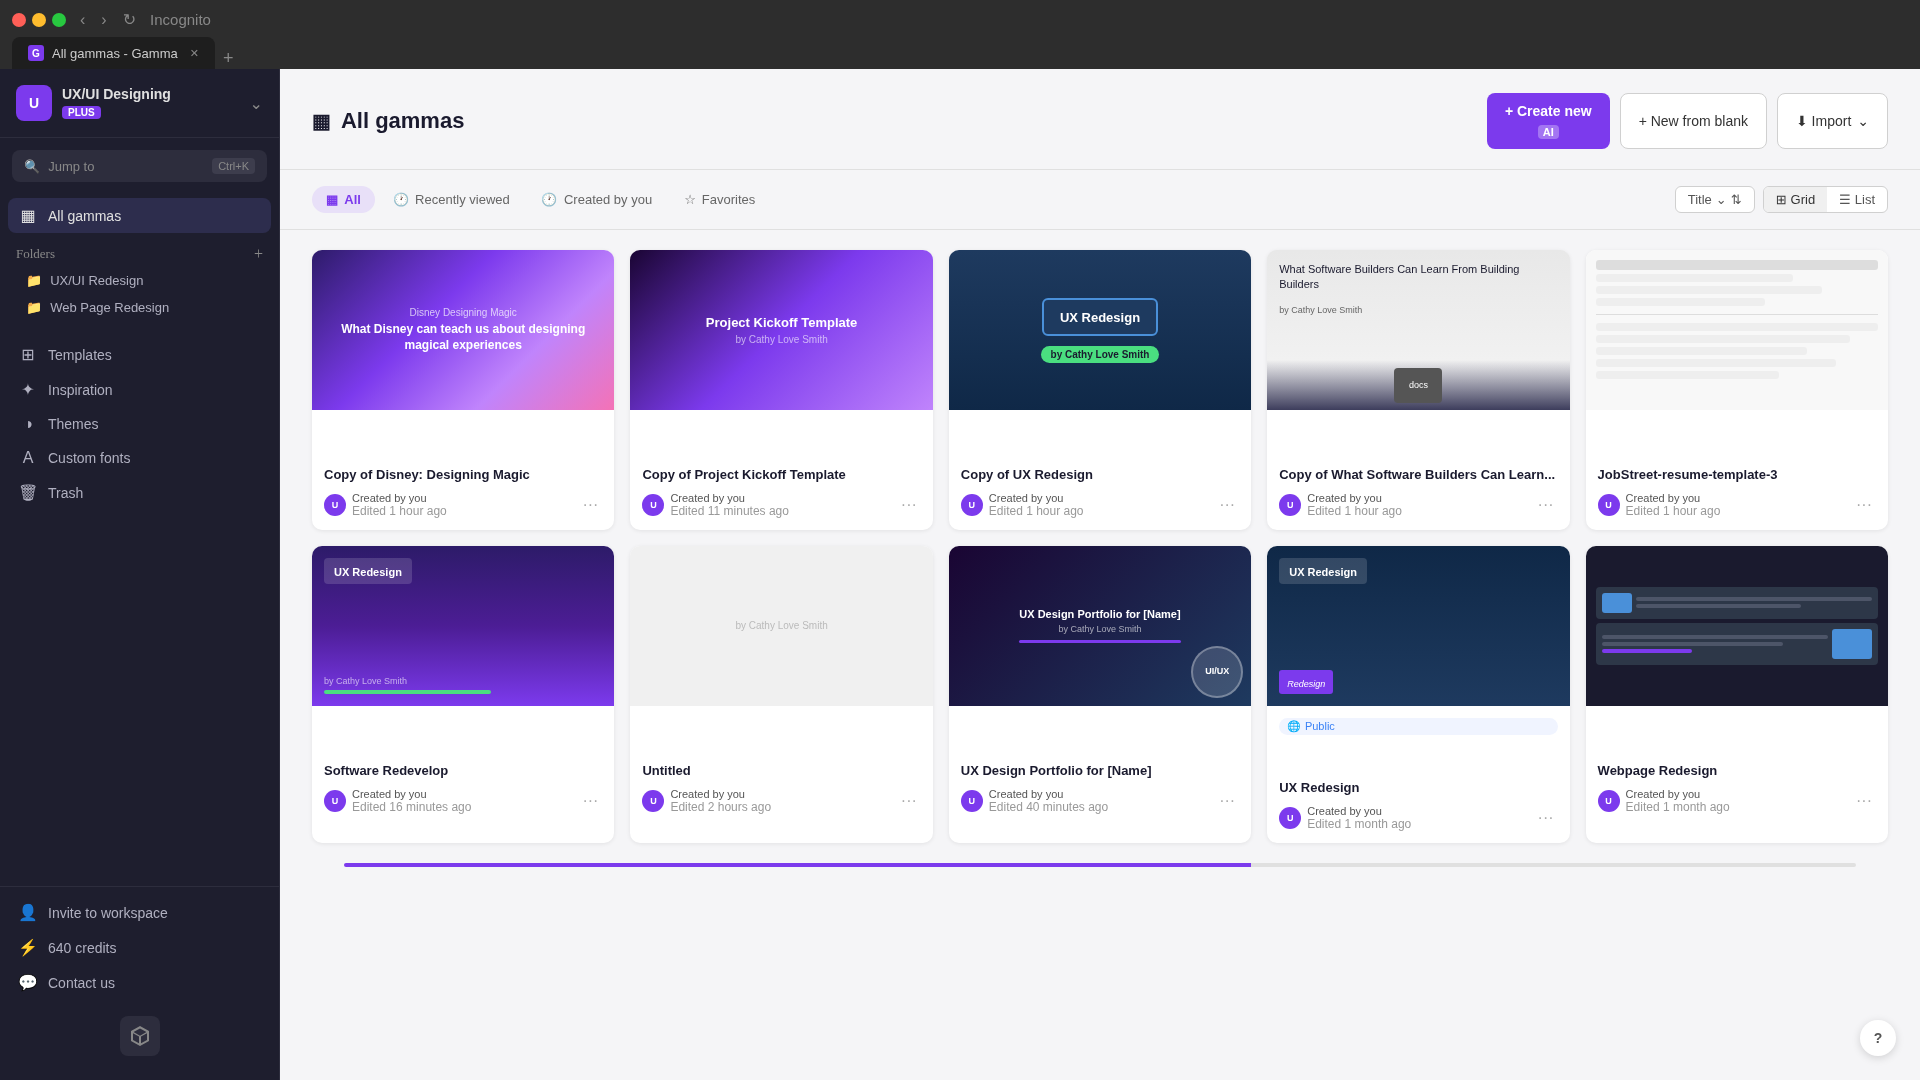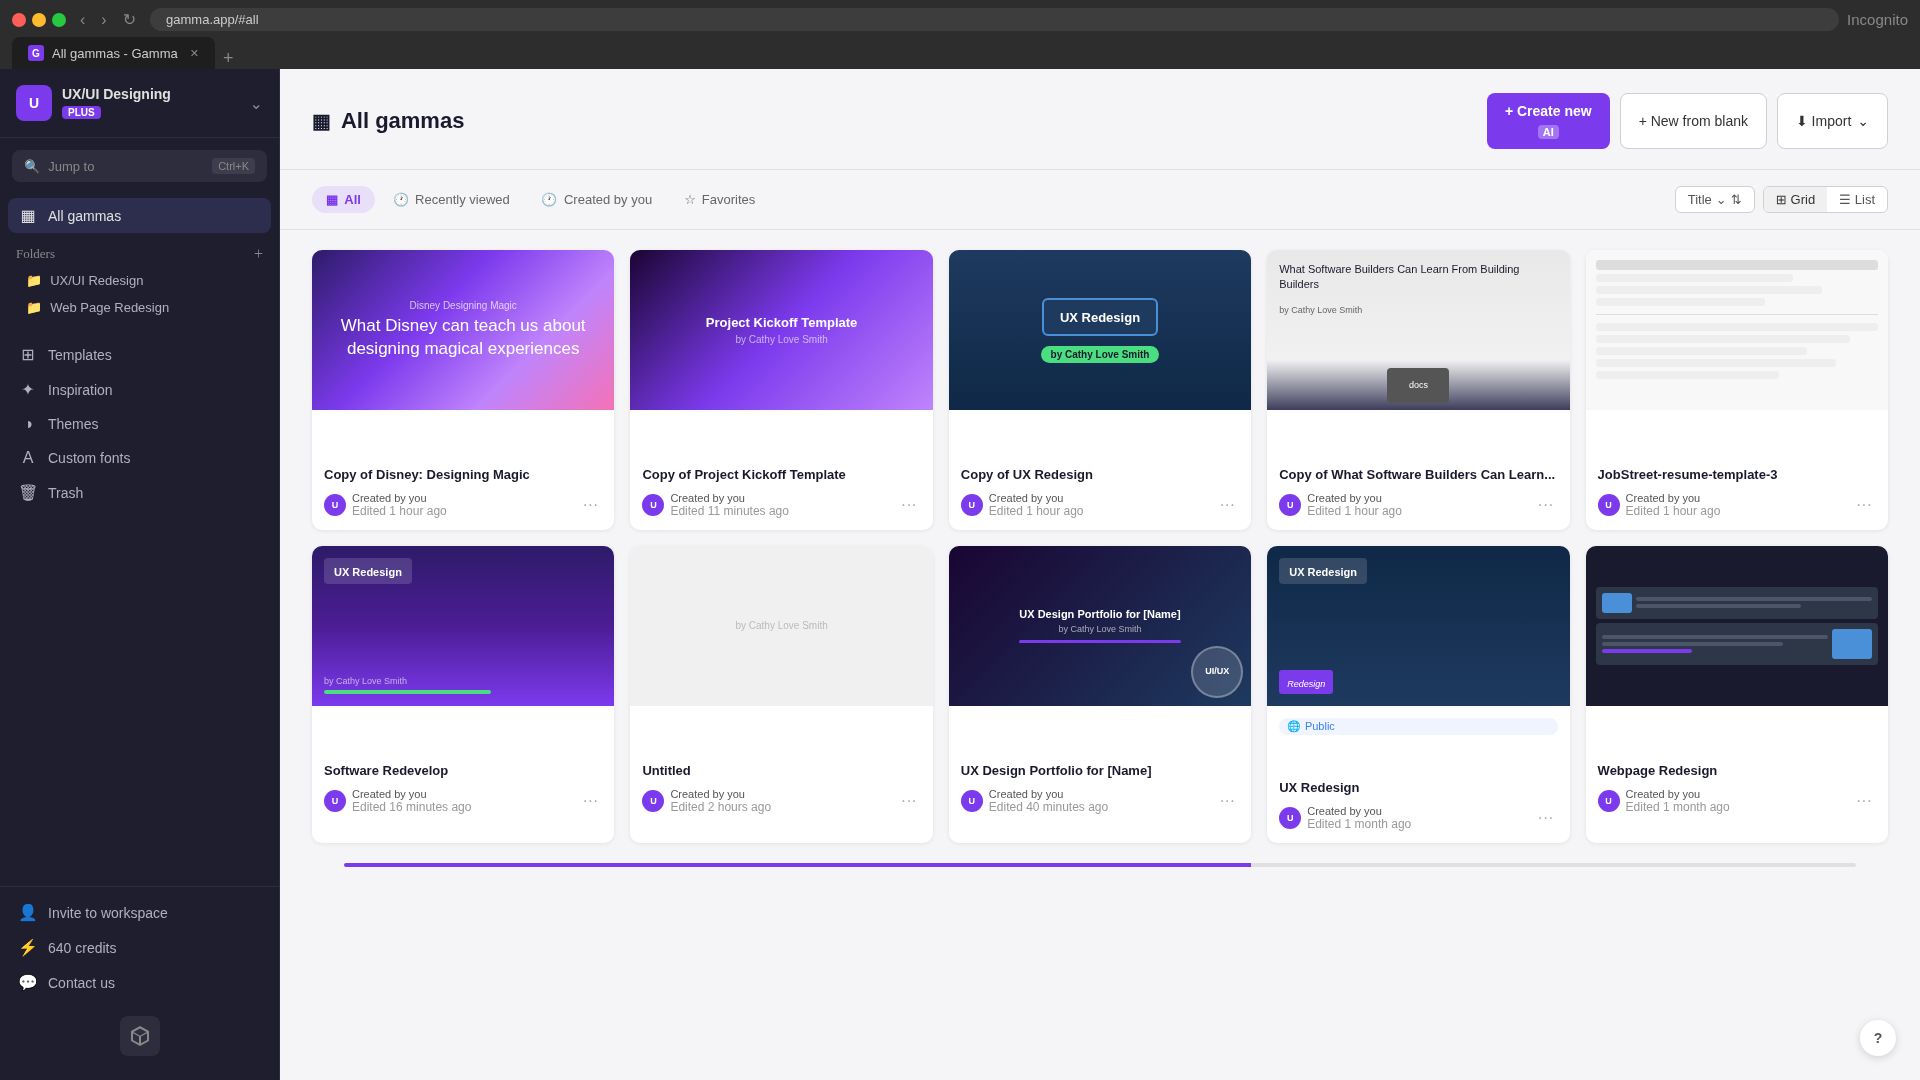--- a/index.html
+++ b/index.html
@@ -109,23 +109,20 @@
     <div class="browser-controls">
       <button class="browser-btn close"></button>
       <button class="browser-btn min"></button>
       <button class="browser-btn max"></button>
     </div>
     <div class="nav-arrows">
       <button class="nav-btn">‹</button>
       <button class="nav-btn">›</button>
       <button class="nav-btn">↻</button>
     </div>
-    <div class="address-bar">
-      <span class="address-url">gamma.app/#all</span>
-    </div>
     <div class="browser-actions">
       <span>Incognito</span>
     </div>
   </div>
   <div class="tab-bar">
     <div class="tab">
       <span class="favicon">G</span>
       <span>All gammas - Gamma</span>
       <span class="close-tab">✕</span>
     </div>
@@ -278,21 +275,21 @@
         </div>
       </div>
     </div>
 
     <div class="cards-grid">
 
       <div class="card">
         <div class="card-thumb thumb-disney">
           <div style="text-align:center;">
             <div style="font-size:10px; color:rgba(255,255,255,0.7); margin-bottom:4px;">Disney Designing Magic</div>
-            <div style="font-weight:normal; color:white; font-size:17px; line-height:1.3;">What Disney can teach us about designing magical experiences</div>
+            <div style="font-weight:bold; color:white; font-size:12px; line-height:1.3;">What Disney can teach us about designing magical experiences</div>
           </div>
         </div>
         <div class="card-info">
           <div class="card-title">Copy of Disney: Designing Magic</div>
           <div class="card-meta">
             <div class="card-author">
               <div class="author-avatar">U</div>
               <div class="author-details">
                 <span class="author-name">Created by you</span>
                 <span class="author-time">Edited 1 hour ago</span>
@@ -351,21 +348,21 @@
         </div>
       </div>
 
       <div class="card">
         <div class="card-thumb thumb-software" style="position:relative; overflow:hidden;">
           <div style="position:absolute; top:0; left:0; right:0; bottom:0; background:linear-gradient(180deg, #e8e8e8 0%, #f5f5f5 100%);">
             <div style="padding:12px; font-size:11px; font-weight:normal; color:#1a1a2e; line-height:1.4;">What Software Builders Can Learn From Building Builders</div>
             <div style="padding:0 12px; font-size:9px; color:#666;">by Cathy Love Smith</div>
           </div>
           <div style="position:absolute; bottom:0; left:0; right:0; height:50px; background:linear-gradient(180deg, transparent, #3d3d5c); display:flex; align-items:center; justify-content:center;">
-            <div style="width:62px; height:35px; background:#555; border-radius:4px; display:flex; align-items:center; justify-content:center; font-size:9px; color:white;">docs</div>
+            <div style="width:48px; height:35px; background:#555; border-radius:4px; display:flex; align-items:center; justify-content:center; font-size:9px; color:white;">docs</div>
           </div>
         </div>
         <div class="card-info">
           <div class="card-title">Copy of What Software Builders Can Learn...</div>
           <div class="card-meta">
             <div class="card-author">
               <div class="author-avatar">U</div>
               <div class="author-details">
                 <span class="author-name">Created by you</span>
                 <span class="author-time">Edited 1 hour ago</span>

